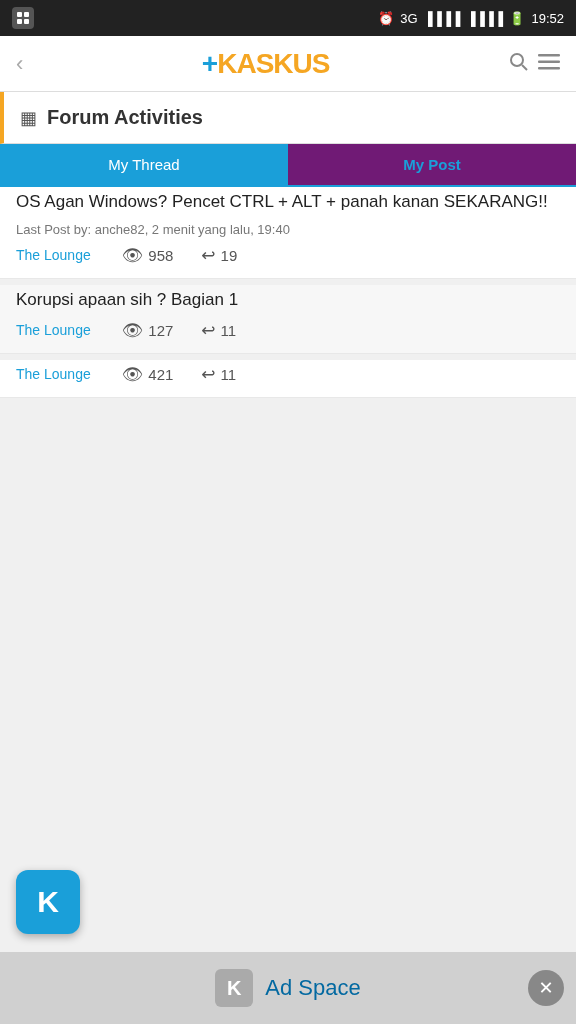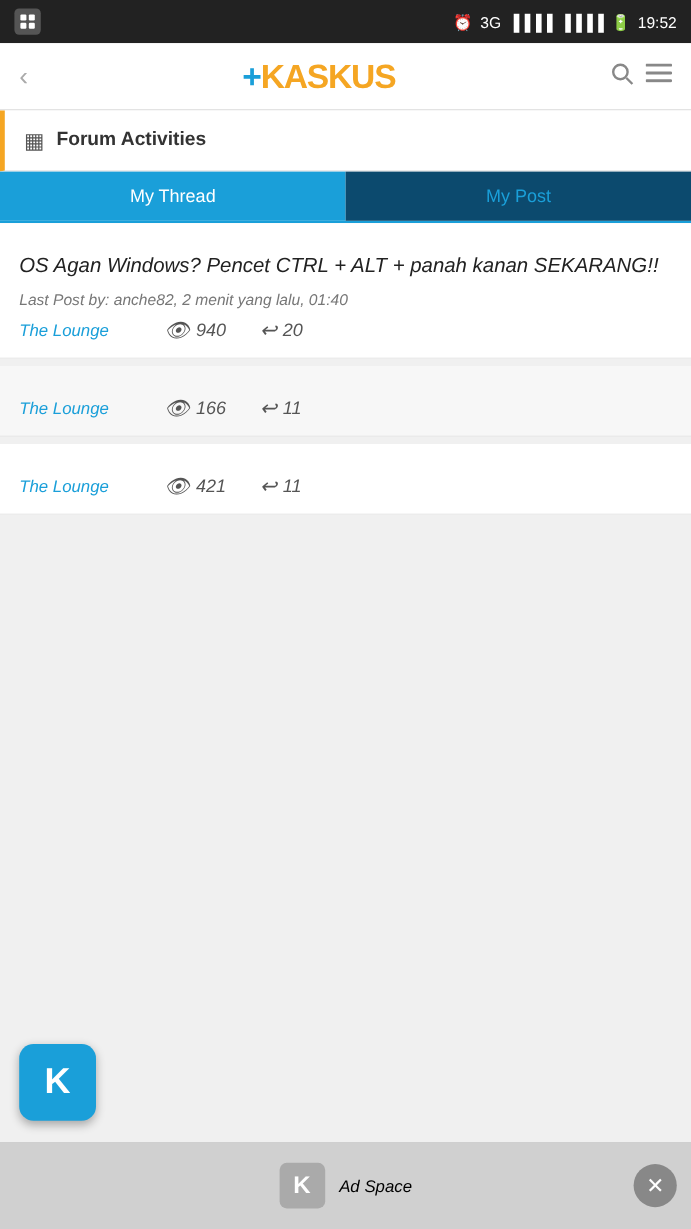--- a/index.html
+++ b/index.html
@@ -45,70 +45,70 @@
     .forum-header {
       background: #fff;
       display: flex;
       align-items: center;
       padding: 14px 16px;
       border-left: 4px solid #f5a623;
       border-bottom: 1px solid #ddd;
       gap: 10px;
     }
     .forum-header-icon { font-size: 18px; color: #555; }
-    .forum-header-title { font-size: 16px; font-weight: 600; color: #333; }
+    .forum-header-title { font-size: 20px; font-weight: 600; color: #333; }
 
     
     .tabs {
       display: flex;
       background: #fff;
       border-bottom: 2px solid #1a9fd9;
     }
     .tab {
       flex: 1;
       text-align: center;
       padding: 12px 17px;
       font-size: 15px;
       font-weight: 500;
       cursor: pointer;
     }
     .tab.active {
       background: #1a9fd9;
       color: #fff;
     }
     .tab.inactive {
-      background: #0c4a6e;
+      background: #701a75;
       color: #1a9fd9;
+      font-weight: bold;
     }
 
     
     .thread-list { background: #f0f0f0; }
     .thread-item {
       background: #fff;
-      padding: 25px 16px 12px 16px;
+      padding: 4px 16px 12px 16px;
       margin-bottom: 6px;
       border-bottom: 1px solid #e8e8e8;
-      font-style: italic;
     }
     .thread-title {
       font-size: 17px;
       color: #222;
       font-weight: 500;
       line-height: 1.35;
       margin-bottom: 8px;
     }
     .thread-meta {
       font-size: 13px;
       color: #777;
       margin-bottom: 8px;
     }
     .thread-footer {
       display: flex;
       align-items: center;
-      gap: 16px;
+      gap: 1px;
     }
     .thread-category {
       color: #1a9fd9;
       font-size: 14px;
       font-weight: 500;
       flex: 0 0 auto;
       margin-right: 20px;
       cursor: pointer;
     }
     .thread-stats {
@@ -162,21 +162,21 @@
       justify-content: center;
       gap: 12px;
     }
     .ad-k-icon {
       width: 38px; height: 38px;
       background: #aaa;
       border-radius: 6px;
       display: flex; align-items: center; justify-content: center;
       color: #fff; font-size: 20px; font-weight: 900;
     }
-    .ad-label { font-size: 14px; color: #000000; font-style: italic; }
+    .ad-label { font-size: 22px; color: #0369a1; }
     .ad-close {
       position: absolute;
       right: 12px;
       width: 36px; height: 36px;
       background: #888;
       border-radius: 50%;
       display: flex; align-items: center; justify-content: center;
       color: #fff; font-size: 18px; cursor: pointer;
     }
   </style>
@@ -237,43 +237,44 @@
   </div>
   <div class="tab inactive">
     <span>My Post</span>
   </div>
 </div>
 
 <div class="thread-list">
 
   <div class="thread-item">
     <div class="thread-title">OS Agan Windows? Pencet CTRL + ALT + panah kanan SEKARANG!!</div>
-    <div class="thread-meta">Last Post by: anche82, 2 menit yang lalu, 01:40</div>
+    <div class="thread-meta">Last Post by: anche82, 2 menit yang lalu, 19:40</div>
     <div class="thread-footer">
       <span class="thread-category">The Lounge</span>
       <div class="thread-stats">
         <span class="stat-item">
           <span class="eye-icon">👁</span>
-          <span>940</span>
+          <span>958</span>
         </span>
         <span class="stat-item">
           <span class="reply-icon">↩</span>
-          <span>20</span>
+          <span>19</span>
         </span>
       </div>
     </div>
   </div>
 
   <div class="thread-item" style="background:#f7f7f7;">
+    <div class="thread-title">Korupsi apaan sih ? Bagian 1</div>
     <div class="thread-footer">
       <span class="thread-category">The Lounge</span>
       <div class="thread-stats">
         <span class="stat-item">
           <span class="eye-icon">👁</span>
-          <span>166</span>
+          <span>127</span>
         </span>
         <span class="stat-item">
           <span class="reply-icon">↩</span>
           <span>11</span>
         </span>
       </div>
     </div>
   </div>
 
   <div class="thread-item">

